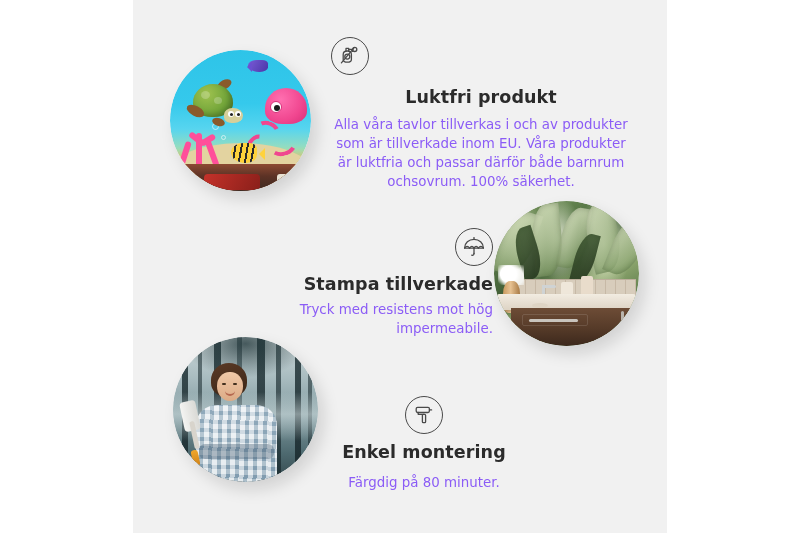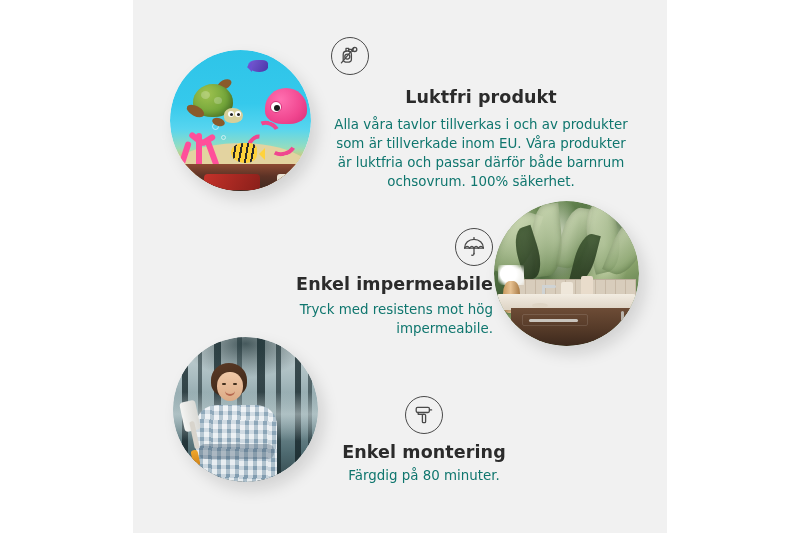--- a/index.html
+++ b/index.html
@@ -314,38 +314,38 @@
 
   .f-title {
     font-size: 17.5px;
     font-weight: 700;
     color: #2b2b2b;
     letter-spacing: .1px;
     line-height: 1.25;
   }
   .f-body {
     font-size: 13.4px;
-    color: #0f766e;
+    color: #8b5cf6;
     line-height: 1.42;
   }
 
   
   #feature-odourless { left: 198px; top: 37px; width: 300px; text-align: center; }
   #feature-odourless .icon-wrap { margin-bottom: 12px; }
   #feature-odourless .f-title { margin-bottom: 6px; }
 
   
   #feature-waterproof { left: 68px; top: 228px; width: 292px; text-align: right; }
   #feature-waterproof .icon-row { display:flex; justify-content:flex-end; margin-bottom: 8px; }
   #feature-waterproof .f-title { margin-bottom: 4px; }
 
   
   #feature-mounting { left: 175px; top: 396px; width: 232px; text-align: center; }
   #feature-mounting .icon-row { display:flex; justify-content:center; margin-bottom: 8px; }
-  #feature-mounting .f-title { margin-bottom: 2px; }
+  #feature-mounting .f-title { margin-bottom: 9px; }
 </style>
 </head>
 <body>
 
 <div class="stage">
 
   <div class="photo" id="photo-ocean">
     <div class="inner">
       <div class="ocean-bg"></div>
       <div class="sand"></div>
@@ -408,21 +408,21 @@
           <path d="M2.6 13.1 C4.2 10.9 6 10.9 7.6 13.1"></path>
           <path d="M7.6 13.1 C9.2 10.9 10.6 10.9 12 13.1"></path>
           <path d="M12 13.1 C13.4 10.9 14.8 10.9 16.4 13.1"></path>
           <path d="M16.4 13.1 C18 10.9 19.8 10.9 21.4 13.1"></path>
           <path d="M12 13.1 L12 18.4"></path>
           <path d="M12 18.4 C12 20 10.8 20.7 9.8 20.1"></path>
           <path d="M12 4.3 L12 2.6"></path>
         </svg>
       </div>
     </div>
-    <div class="f-title">Enkel impermeabile</div>
+    <div class="f-title">Stampa tillverkade</div>
     <div class="f-body">Tryck med resistens mot hög impermeabile.</div>
   </div>
 
   <div class="photo" id="photo-bath">
     <div class="inner">
       <div class="bath-bg"></div>
       <div class="leaf l1"></div>
       <div class="leaf l2"></div>
       <div class="leaf l3"></div>
       <div class="leaf l4"></div>

